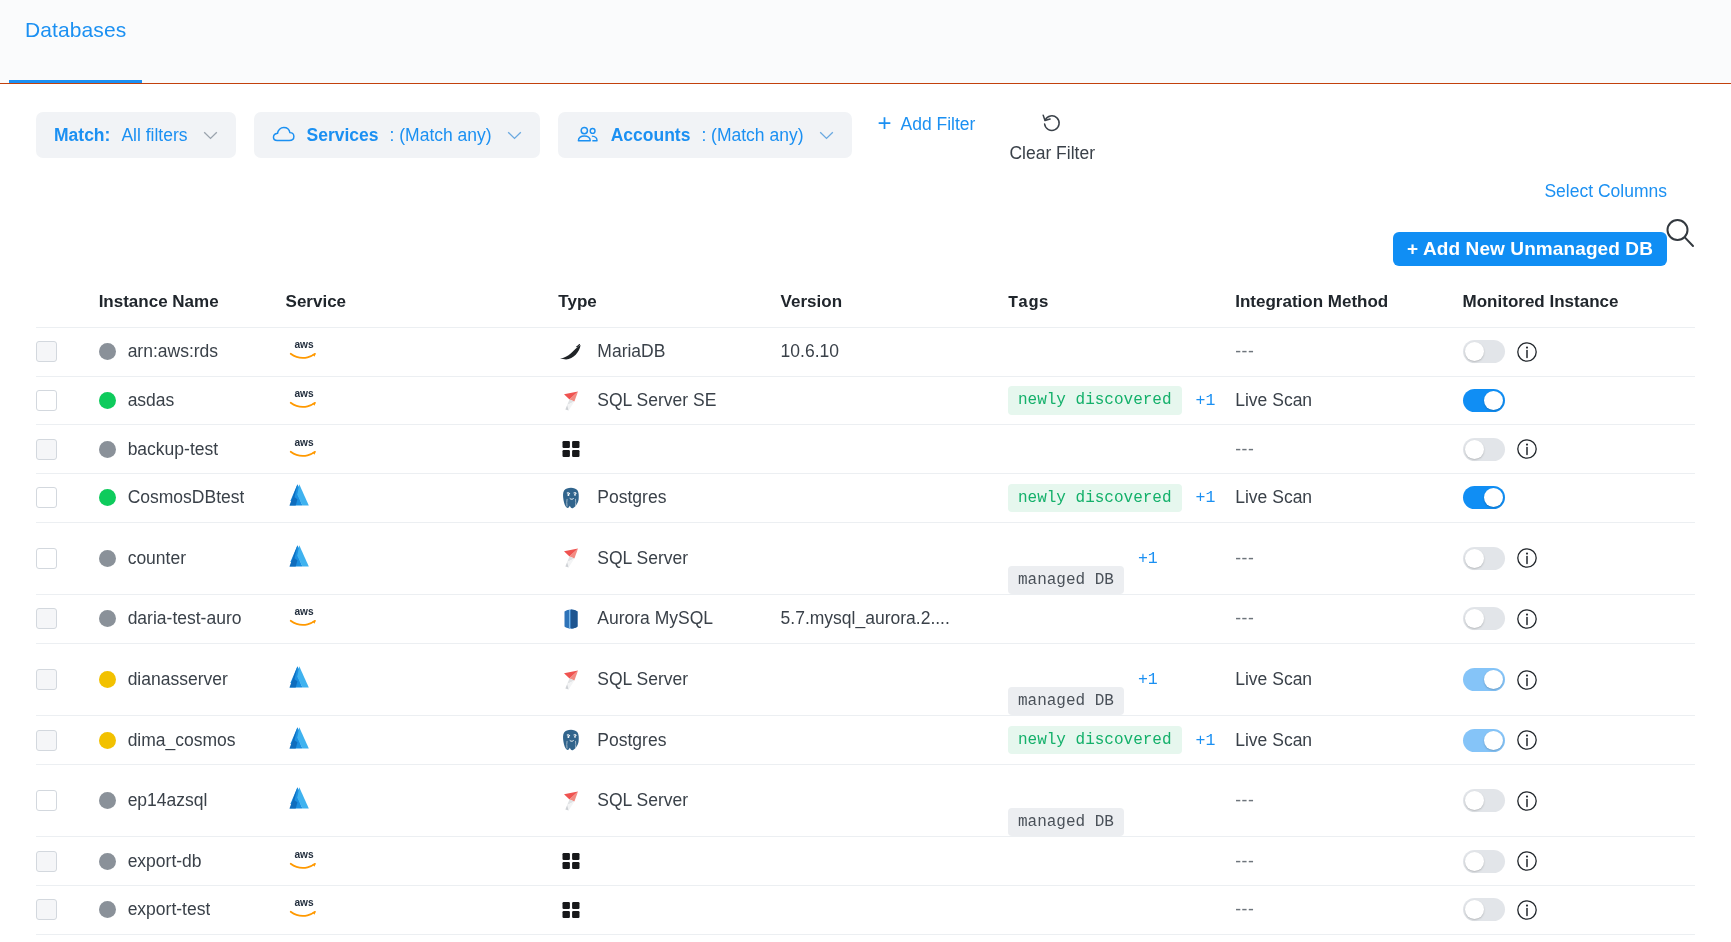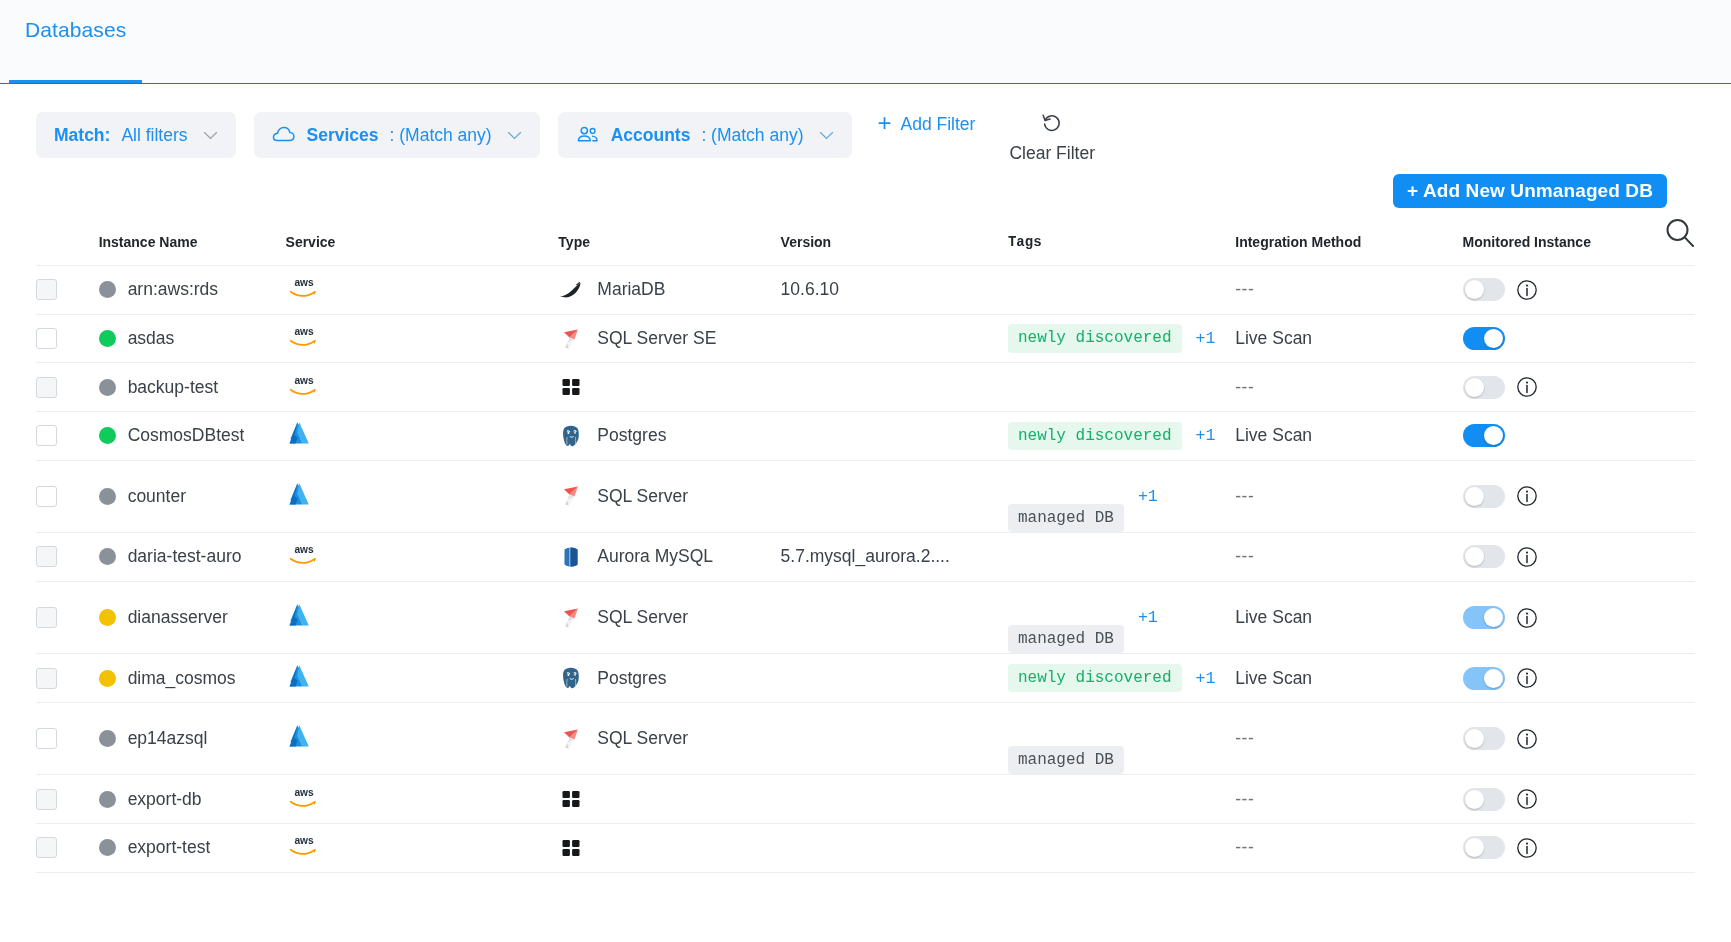--- a/index.html
+++ b/index.html
@@ -135,21 +135,21 @@
 
   
   .tablewrap { padding: 14px 36px 0 36px; }
   table.db {
     width: 100%;
     border-collapse: collapse;
     table-layout: fixed;
   }
   table.db th {
     text-align: left;
-    font-size: 14px;
+    font-size: 17px;
     font-weight: bold;
     color: #20262c;
     padding: 0 0 15px 0;
     border-bottom: 1px solid #eceff2;
     vertical-align: bottom;
   }
   table.db td {
     padding: 0;
     height: 48.7px;
     border-bottom: 1px solid #eceff2;
@@ -300,20 +300,23 @@
     </div>
   </div>
 
   <div class="searchwrap">
     <svg viewBox="0 0 34 34" width="34" height="34">
       <circle cx="14.5" cy="14" r="10" fill="none" stroke="#33393f" stroke-width="2"></circle>
       <path d="M21.8 21.4L30 30" fill="none" stroke="#33393f" stroke-width="2" stroke-linecap="round"></path>
     </svg>
   </div>
 
+  <div class="toolrow-1">
+    <span class="select-columns">Select Columns</span>
+  </div>
 
   <div class="toolrow-2">
     <button class="primary-btn">+ Add New Unmanaged DB</button>
   </div>
 
 </div>
 
 <div class="tablewrap">
   <table class="db">
     <thead>

